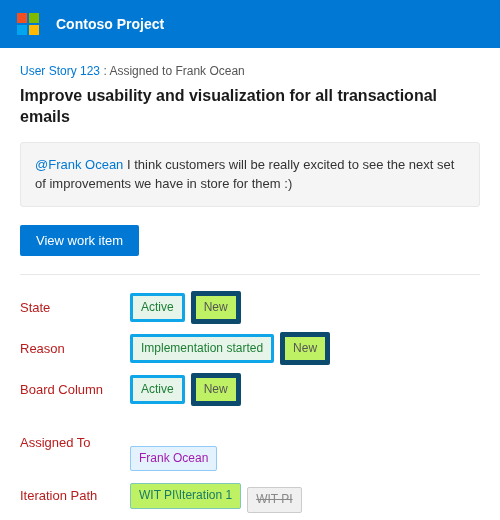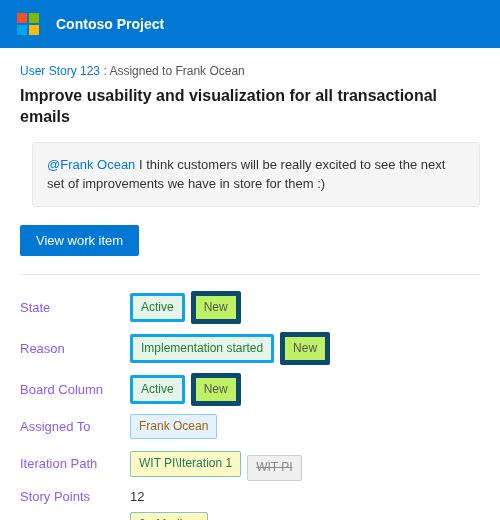--- a/index.html
+++ b/index.html
@@ -55,21 +55,20 @@
     
     .comment-box {
       background: #f5f5f5;
       border: 1px solid #e8e8e8;
       border-radius: 3px;
       padding: 12px 14px;
       margin-bottom: 18px;
       font-size: 13px;
       color: #333;
       line-height: 1.5;
-      margin-left: 12px;
     }
     .mention {
       color: #0078d4;
       font-weight: 500;
     }
 
     
     .btn-view {
       background: #0078d4;
       color: white;
@@ -93,21 +92,21 @@
     .fields-table {
       width: 100%;
       border-collapse: collapse;
       margin-bottom: 16px;
     }
     .fields-table tr td {
       padding: 4px 0;
       vertical-align: middle;
     }
     .fields-table .field-label {
-      color: #8b5cf6;
+      color: #b91c1c;
       font-size: 13px;
       width: 110px;
       min-width: 110px;
       padding-right: 8px;
     }
     .fields-table .field-value {
       display: flex;
       align-items: center;
       gap: 6px;
       flex-wrap: wrap;
@@ -126,32 +125,33 @@
       color: #1e7e34;
       border: 3px solid #0ea5e9;
     }
     .tag-gray {
       background: #bef264;
       color: #555;
       border: 5px solid #0c4a6e;
     }
     .tag-blue {
       background: #e3f2fd;
-      color: #a16207;
+      color: #a21caf;
       border: 1px solid #90caf9;
+      margin-top: 32px;
     }
     .tag-strikethrough {
       text-decoration: line-through;
       background: #f0f0f0;
       color: #888;
       border: 1px solid #ccc;
       margin-top: 8px;
     }
     .tag-teal {
-      background: #fef9c3;
+      background: #bef264;
       color: #1a7a65;
       border: 1px solid #7dc8ba;
       text-align: right;
     }
   </style>
 </head>
 <body>
 
 <div class="header">
   <svg class="header-logo" viewBox="0 0 24 24" xmlns="http://www.w3.org/2000/svg">

